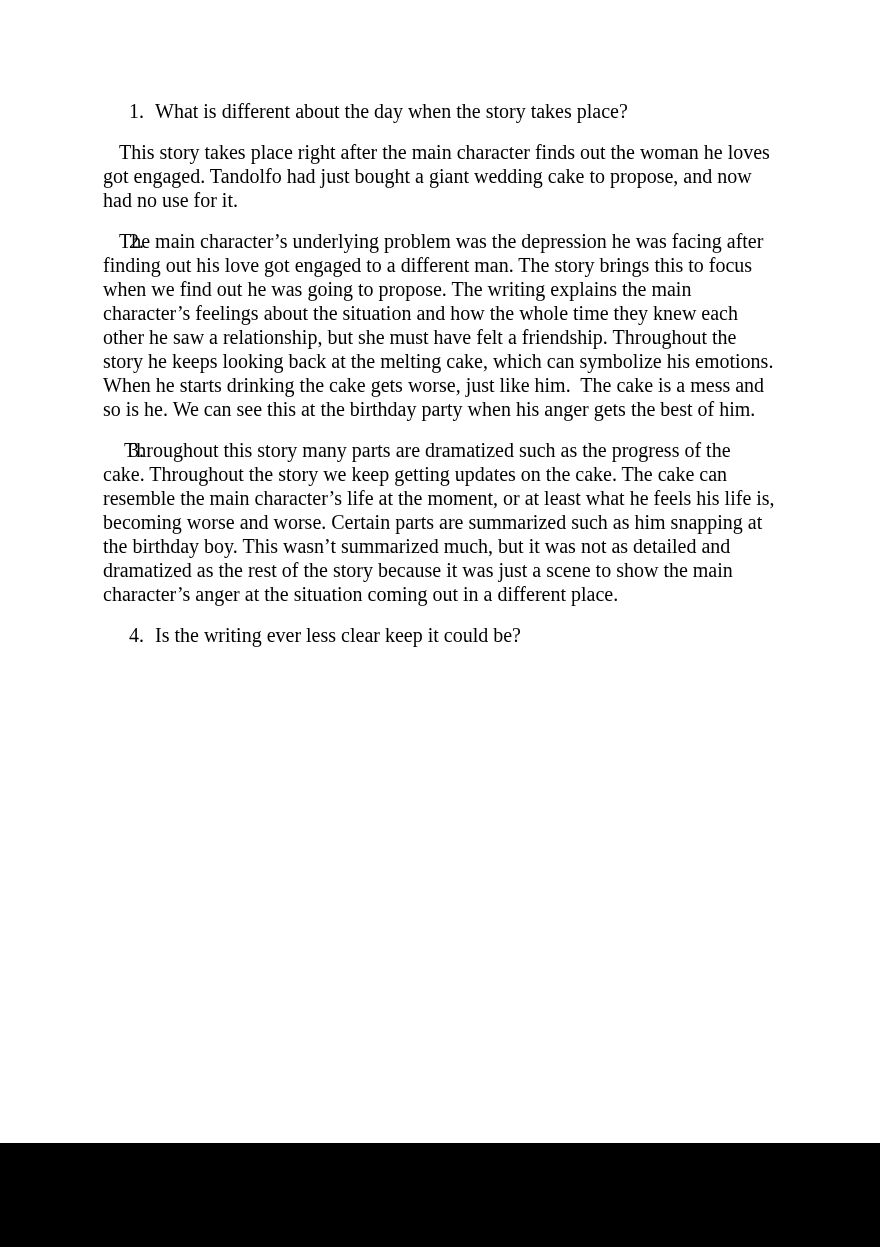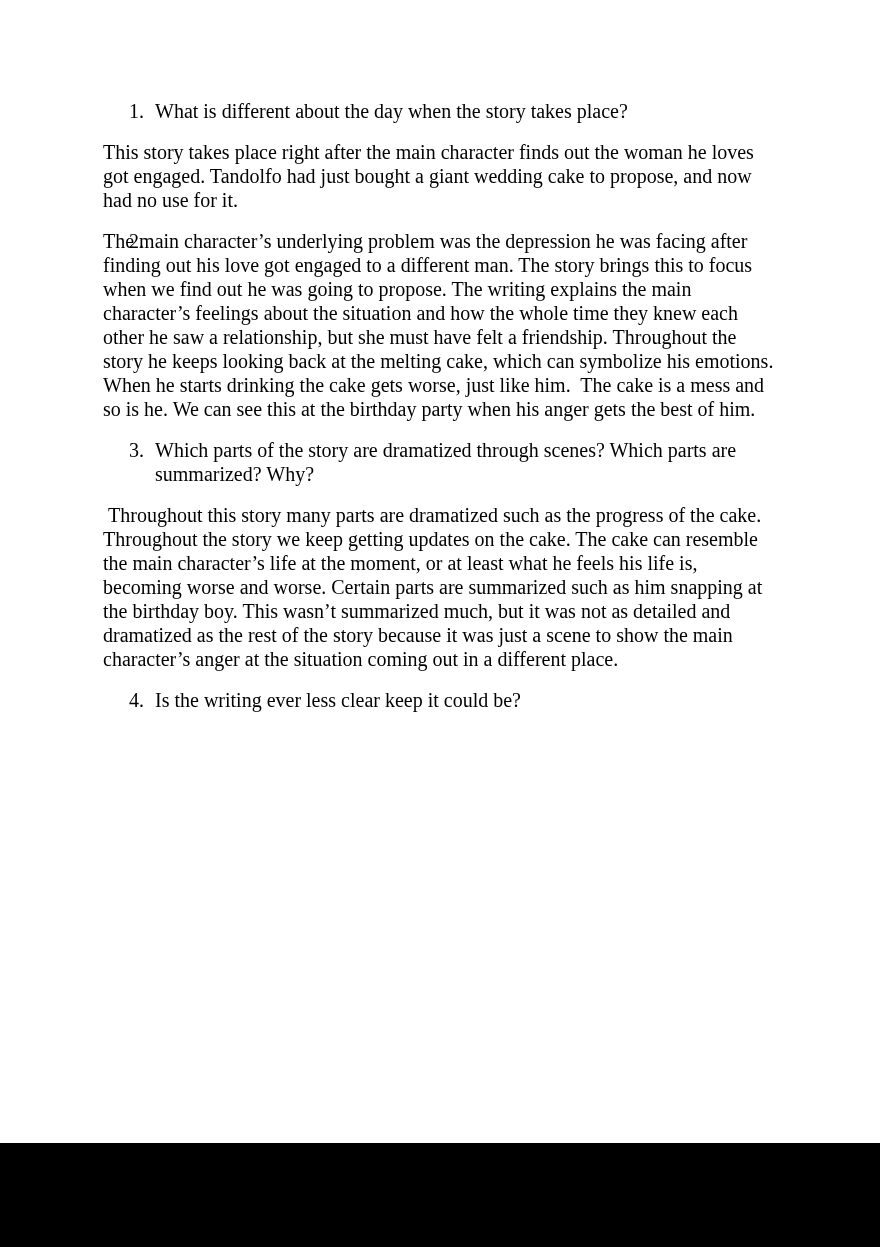--- a/index.html
+++ b/index.html
@@ -46,20 +46,21 @@
   .qnum {
     position: absolute;
     left: 26px;
     top: 0;
   }
   .qtext {
     display: inline;
   }
   .answer-text {
     white-space: pre-wrap;
+    margin-left: 16px;
   }
 </style>
 </head>
 <body>
 
 <div class="page">
 
   <div class="block question">
     <span class="qnum">1.</span>
     <span class="qtext">What is different about the day when the story takes place?</span>
@@ -72,21 +73,20 @@
   <div class="block question">
     <span class="qnum">2.</span>
   </div>
 
   <div class="block answer">
     <span class="answer-text">The main character’s underlying problem was the depression he was facing after finding out his love got engaged to a different man. The story brings this to focus when we find out he was going to propose. The writing explains the main character’s feelings about the situation and how the whole time they knew each other he saw a relationship, but she must have felt a friendship. Throughout the story he keeps looking back at the melting cake, which can symbolize his emotions. When he starts drinking the cake gets worse, just like him.  The cake is a mess and so is he. We can see this at the birthday party when his anger gets the best of him.</span>
   </div>
 
   <div class="block question">
     <span class="qnum">3.</span>
-    <span class="qtext">Which parts of the story are dramatized through scenes? Which parts are summarized? Why?</span>
   </div>
 
   <div class="block answer">
     <span class="answer-text"> Throughout this story many parts are dramatized such as the progress of the cake. Throughout the story we keep getting updates on the cake. The cake can resemble the main character’s life at the moment, or at least what he feels his life is, becoming worse and worse. Certain parts are summarized such as him snapping at the birthday boy. This wasn’t summarized much, but it was not as detailed and dramatized as the rest of the story because it was just a scene to show the main character’s anger at the situation coming out in a different place.</span>
   </div>
 
   <div class="block question">
     <span class="qnum">4.</span>
     <span class="qtext">Is the writing ever less clear keep it could be?</span>
   </div>

